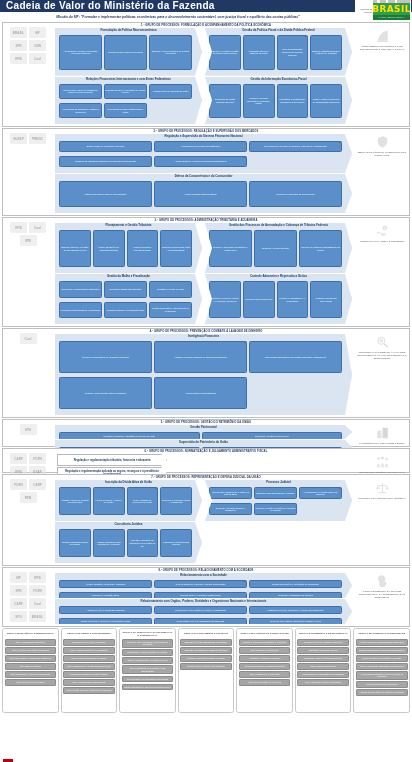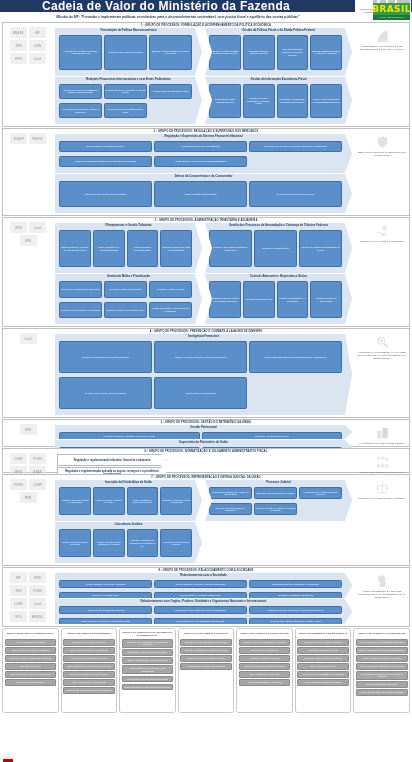--- a/index.html
+++ b/index.html
@@ -2,21 +2,21 @@
 <html><head>
 <meta charset="utf-8">
 <style>
   * { box-sizing: border-box; margin:0; padding:0; }
   html,body { width:412px; height:762px; background:#ffffff;
     font-family:"Liberation Sans", sans-serif; overflow:hidden; }
 
   
   #header { position:relative; width:412px; height:12px; background:#1f3864; }
   #header-title { position:absolute; left:6px; top:0px; height:16px; line-height:12px;
-    color:#ffffff; font-size:12px; font-weight:bold; letter-spacing:.3px; white-space:nowrap;margin-left:36px; }
+    color:#ffffff; font-size:10px; font-weight:bold; letter-spacing:.3px; white-space:nowrap; }
   #logo-block { position:absolute; right:1px; top:0px; width:56px; height:22px;
     background:#ffffff; display:flex; align-items:center; }
   #logo-gov { width:18px; font-size:2.1px; color:#555; line-height:1.25; text-align:right;
     padding-right:1px; }
   #logo-brasil { width:37px; height:17px; position:relative; }
   #logo-brasil .bandeira { position:absolute; left:0; top:0; width:37px; height:12px;
     background:#2e9e4a; display:flex; align-items:center; justify-content:center; }
   #logo-brasil .bandeira span { color:#ffe000; font-size:9px; font-weight:bold;
     letter-spacing:.4px; font-family:"DejaVu Sans", sans-serif; }
   #logo-brasil .faixa { position:absolute; left:0; top:12px; width:37px; height:5px;

